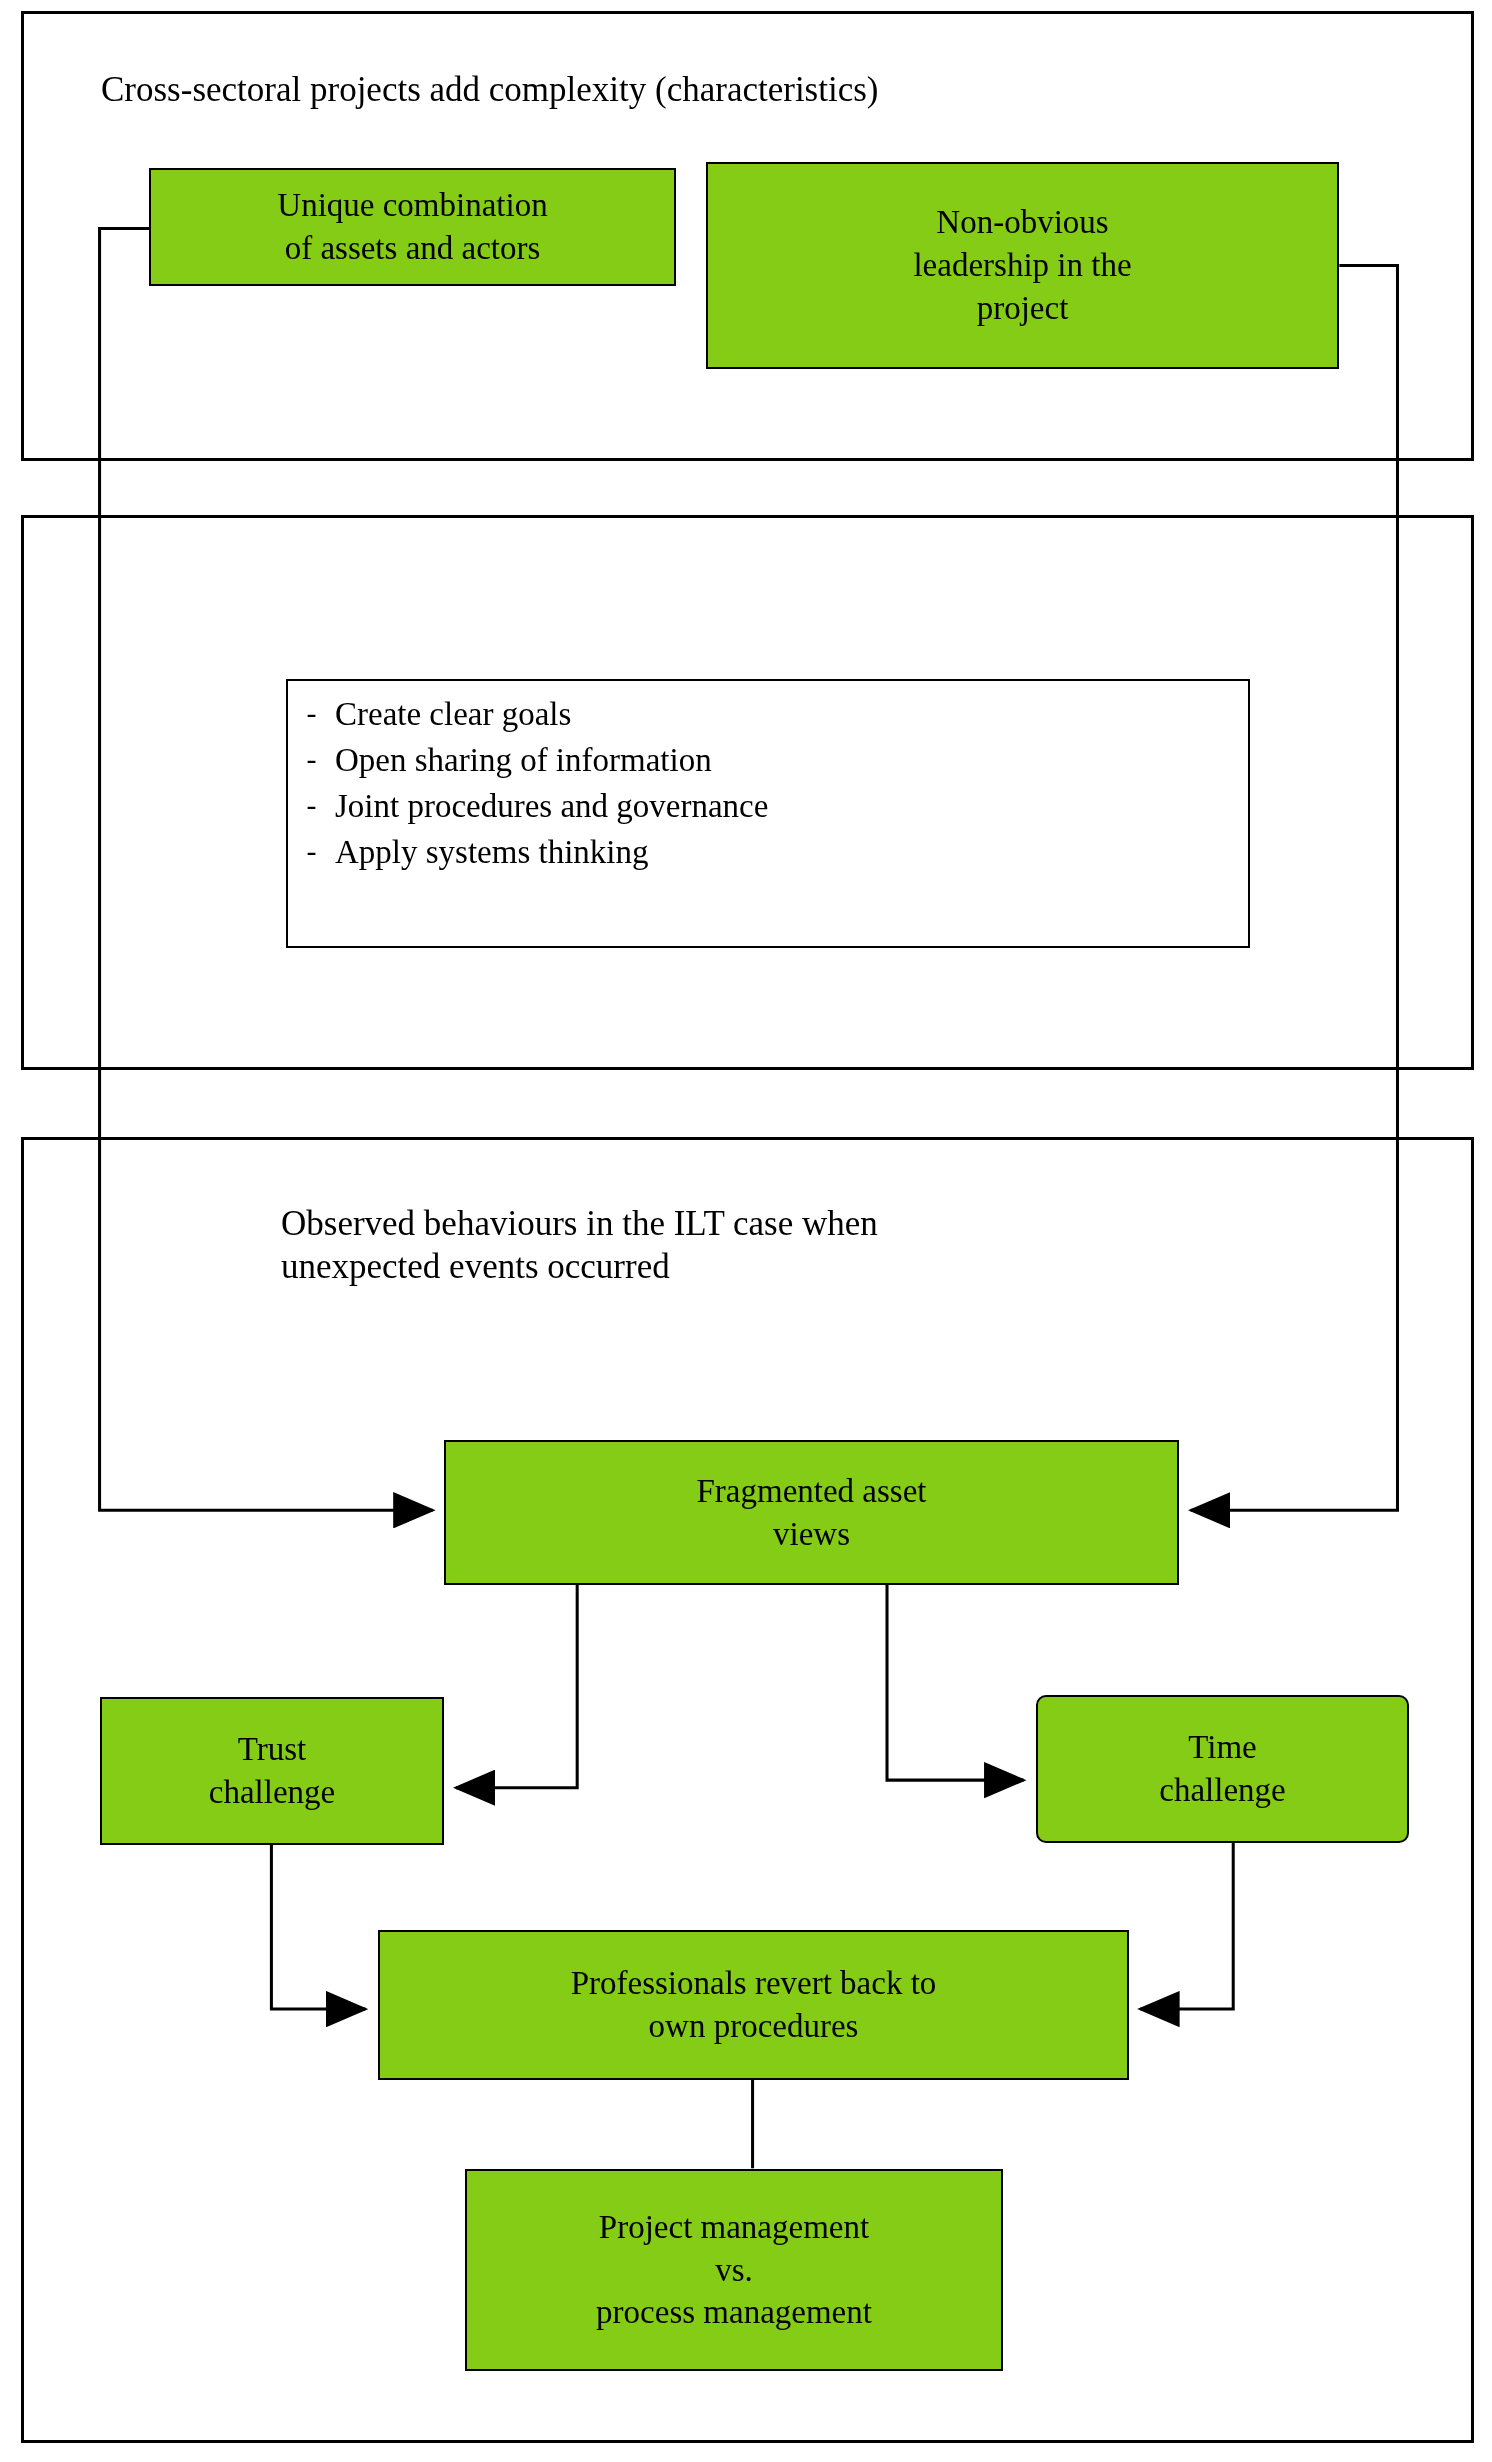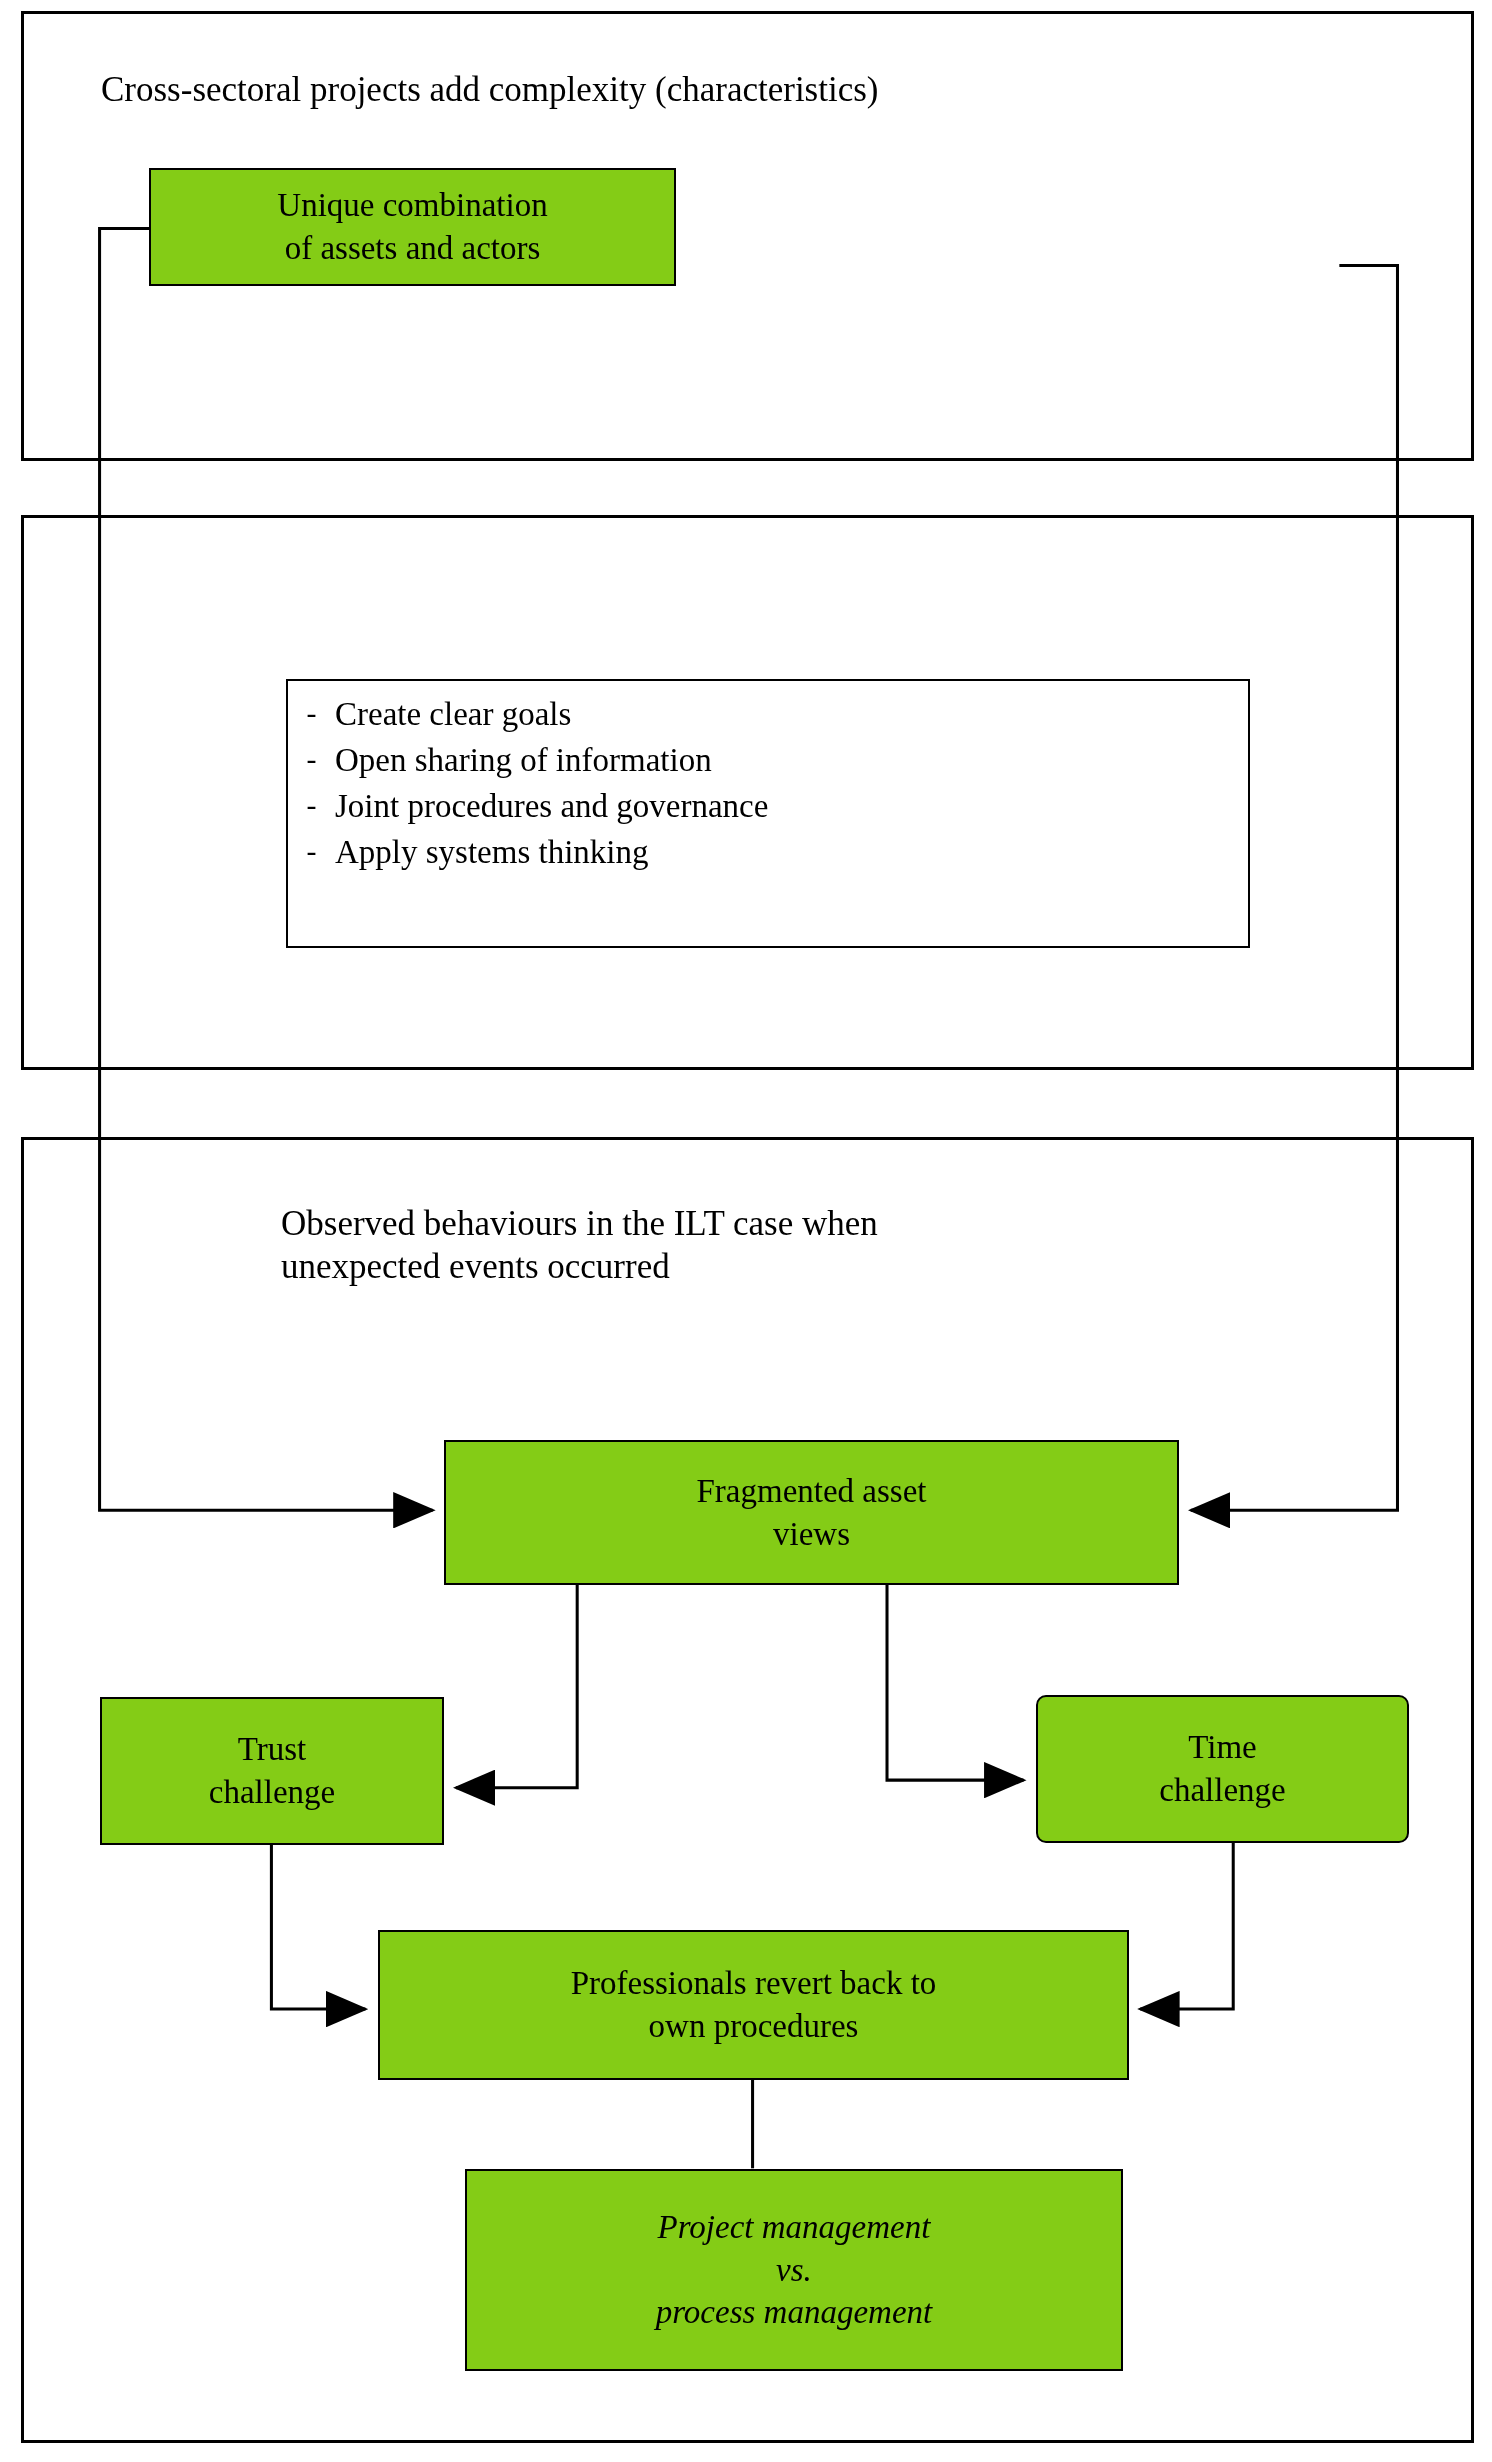--- a/index.html
+++ b/index.html
@@ -71,20 +71,23 @@
 
 <div id="canvas">
 
   <div class="section" style="left:21px;top:11px;width:1453px;height:450px;"></div>
 
   <div class="section-title" style="left:101px;top:40px;width:1324px;margin-top:29px;">Cross-sectoral projects add complexity (characteristics)</div>
 
   <div class="node" style="left:149px;top:168px;width:527px;height:118px;">Unique combination
 of assets and actors</div>
 
+  <div class="node" style="left:706px;top:162px;width:633px;height:207px;">Non-obvious
+leadership in the
+project</div>
 
   <div class="section" style="left:21px;top:515px;width:1453px;height:555px;"></div>
 
 
   <div class="listbox" style="left:286px;top:679px;width:964px;height:269px;">
     <ul>
       <li>
         <span class="bullet">-</span>
         <span class="li-text">Create clear goals</span>
       </li>
@@ -113,21 +116,21 @@
 
   <div class="node" style="left:100px;top:1697px;width:344px;height:148px;">Trust
 challenge</div>
 
   <div class="node" style="left:1036px;top:1695px;width:373px;height:148px;border-radius:10px;">Time
 challenge</div>
 
   <div class="node" style="left:378px;top:1930px;width:751px;height:150px;">Professionals revert back to
 own procedures</div>
 
-  <div class="node" style="left:465px;top:2169px;width:658px;height:202px;font-style:italic;">Project management
+  <div class="node" style="left:465px;top:2169px;width:538px;height:202px;">Project management
 vs.
 process management</div>
 
   <svg class="wires" viewBox="0 0 2952 4871" xmlns="http://www.w3.org/2000/svg">
     <defs>
       <marker id="ah" markerWidth="14" markerHeight="12" refX="13" refY="6" orient="auto" markerUnits="strokeWidth">
         <path d="M0,0 L14,6 L0,12 z" fill="#000000"></path>
       </marker>
     </defs>
 

